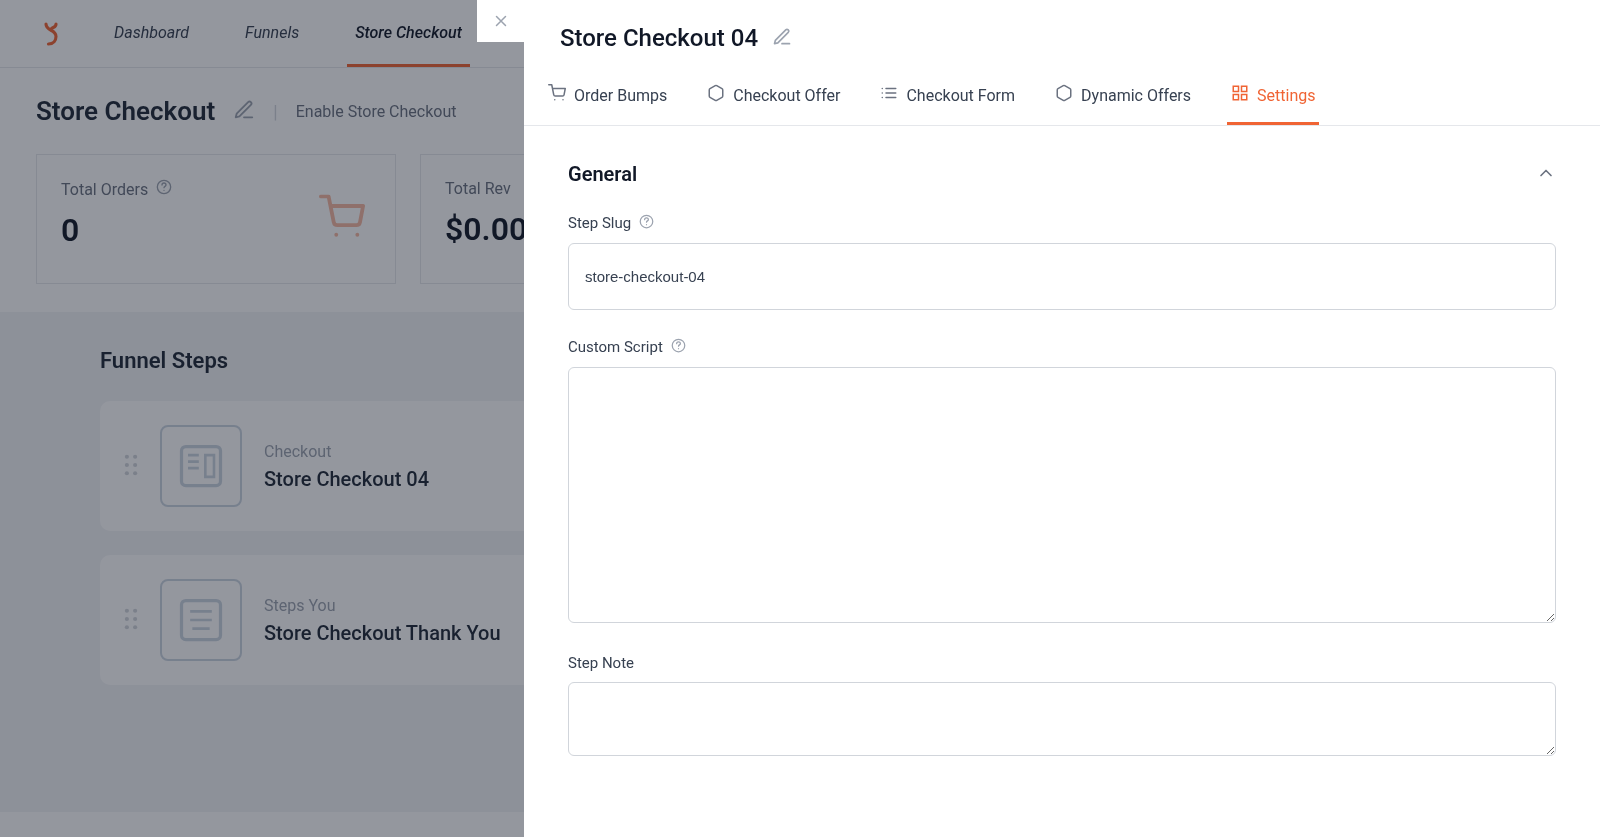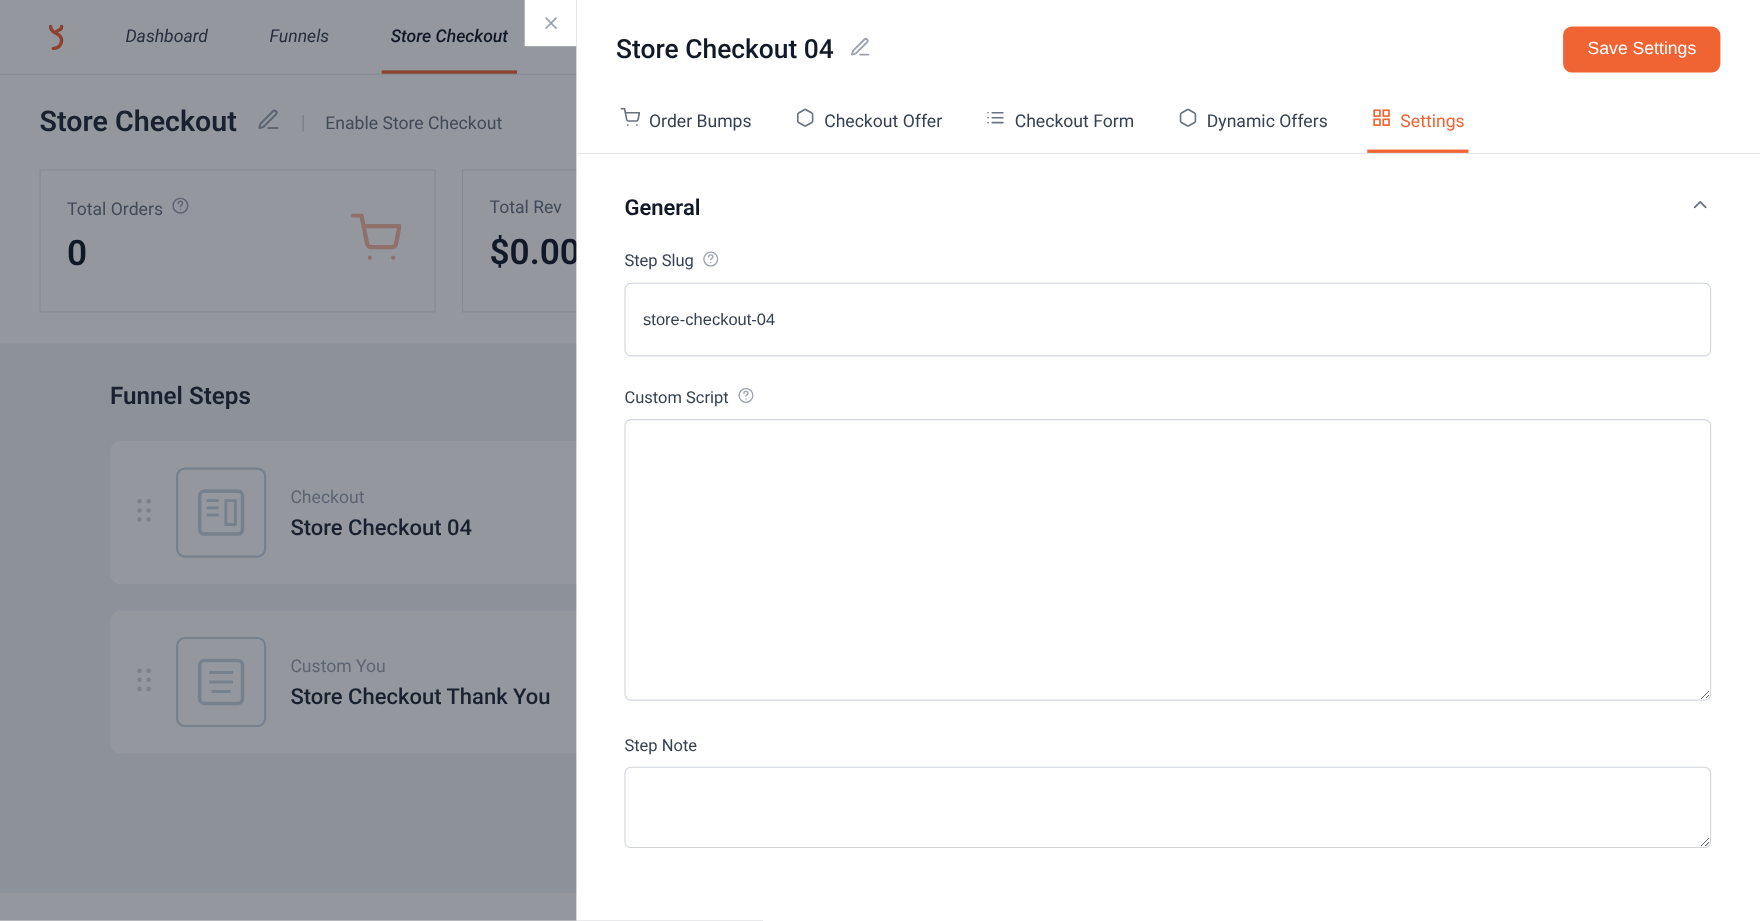--- a/index.html
+++ b/index.html
@@ -89,21 +89,21 @@
       padding: 24px 36px 16px;
       display: flex; align-items: center; justify-content: space-between;
     }
     .panel-title-wrap { display: flex; align-items: center; gap: 14px; }
     .panel-title { font-size: 24px; font-weight: 500; color: #111827; }
     .save-btn {
       background: #f06434; color: #fff; border: none; border-radius: 8px;
       font-size: 16px; font-weight: 500; padding: 12px 22px; cursor: pointer;
     }
     .ptabs {
-      display: flex; gap: 32px; padding: 0 36px;
+      display: flex; gap: 32px; padding: 0 20px;
       border-bottom: 1px solid #e5e7eb;
     }
     .ptab {
       display: flex; align-items: center; gap: 8px;
       padding: 16px 4px; color: #374151; font-size: 16px;
       cursor: pointer; border-bottom: 3px solid transparent;
     }
     .ptab.active { color: #f06434; border-bottom-color: #f06434; }
     .ptab-ico { color: #6b7280; }
     .ptab.active .ptab-ico { color: #f06434; }
@@ -211,21 +211,21 @@
             <circle cx="2" cy="14" r="1.5" fill="currentColor"></circle>
             <circle cx="8" cy="14" r="1.5" fill="currentColor"></circle>
           </svg></span>
       <div class="step-thumb">
         <svg width="52" height="52" viewBox="0 0 24 24" fill="none">
             <rect x="3" y="3" width="18" height="18" rx="2" stroke="currentColor" stroke-width="1.5"></rect>
             <path d="M7 8h10M7 12h10M8 16h8" stroke="currentColor" stroke-width="1.2"></path>
           </svg>
       </div>
       <div>
-        <div class="step-type">Custom You</div>
+        <div class="step-type">Steps You</div>
         <div class="step-name">Store Checkout Thank You</div>
       </div>
     </div>
   </div>
 </div>
 
 <div class="overlay-dim"></div>
 
 <div class="close-handle">
   <svg width="18" height="18" viewBox="0 0 24 24" fill="none">
@@ -236,21 +236,20 @@
 <div class="panel">
   <div class="panel-head">
     <div class="panel-title-wrap">
       <span class="panel-title">Store Checkout 04</span>
       <span class="edit-ic">
         <svg width="20" height="20" viewBox="0 0 24 24" fill="none">
             <path d="M12 20h9M16.5 3.5a2.1 2.1 0 0 1 3 3L7 19l-4 1 1-4 12.5-12.5z" stroke="currentColor" stroke-width="2" stroke-linecap="round" stroke-linejoin="round"></path>
           </svg>
       </span>
     </div>
-    <button class="save-btn">Save Settings</button>
   </div>
 
   <div class="ptabs">
     <div class="ptab">
       <span class="ptab-ico"><svg width="18" height="18" viewBox="0 0 24 24" fill="none">
             <circle cx="9" cy="21" r="1" fill="currentColor"></circle>
             <circle cx="20" cy="21" r="1" fill="currentColor"></circle>
             <path d="M1 1h4l2.68 13.39a2 2 0 0 0 2 1.61h9.72a2 2 0 0 0 2-1.61L23 6H6" stroke="currentColor" stroke-width="2" stroke-linecap="round" stroke-linejoin="round"></path>
           </svg></span>
       <span>Order Bumps</span>

